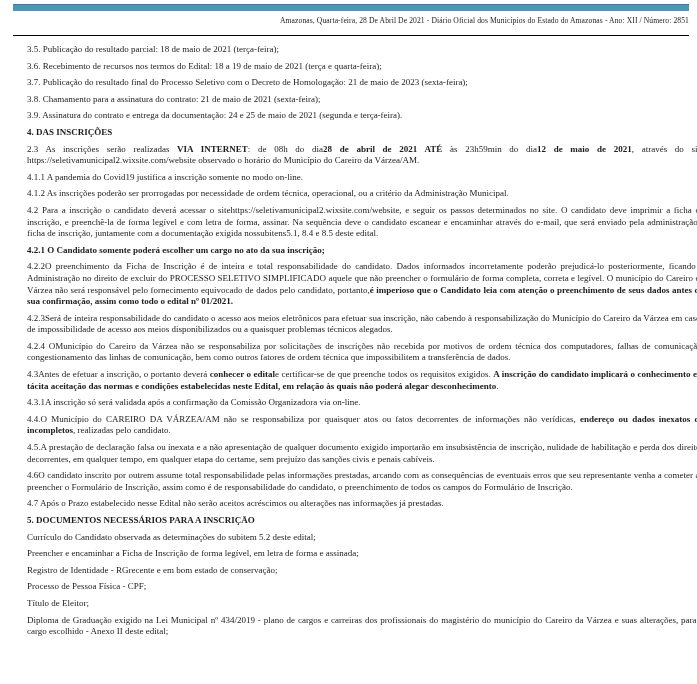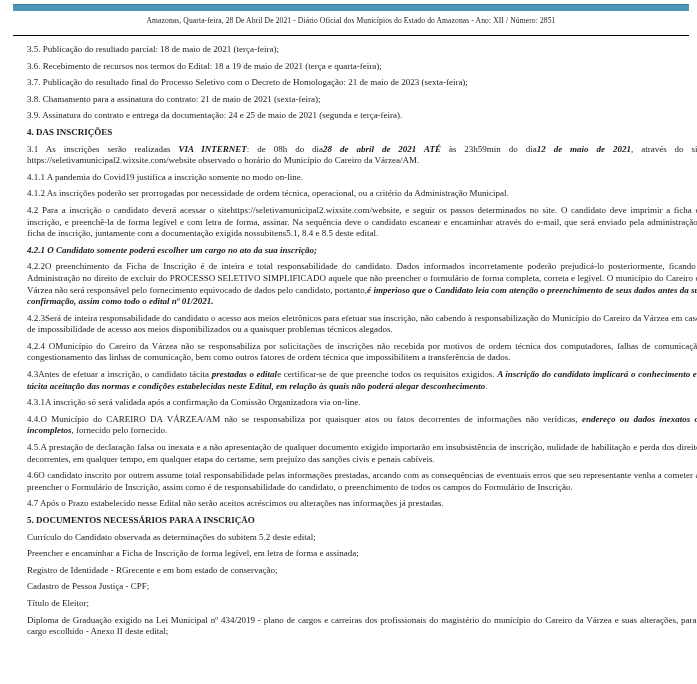--- a/index.html
+++ b/index.html
@@ -22,21 +22,21 @@
     width: 676px;
     height: 6px;
     background: #4d96b7;
     border-top: 1px solid #3b7f9e;
   }
   .header-title {
     position: absolute;
     top: 16px;
     left: 13px;
     width: 676px;
-    text-align: center;
+    text-align: right;
     font-size: 7.6px;
     letter-spacing: 0.1px;
     color: #222;
     white-space: nowrap;
   }
   .header-rule {
     position: absolute;
     top: 35px;
     left: 13px;
     width: 676px;
@@ -52,52 +52,52 @@
   p.doc {
     margin: 0 0 5px 0;
     font-size: 9px;
     line-height: 11.6px;
     text-align: justify;
   }
   p.doc.heading {
     font-weight: bold;
     text-align: left;
   }
-  p.doc b { font-weight: bold; font-style: italic; }
+  p.doc b { font-weight: bold; }
 </style>
 </head>
 <body>
 
 <div class="topbar" style="background: rgb(77, 150, 183);"></div>
 
 <div class="header-title">Amazonas, Quarta-feira, 28 De Abril De 2021 - Diário Oficial dos Municípios do Estado do Amazonas - Ano: XII / Número: 2851</div>
 
 <div class="header-rule"></div>
 
 <div class="content">
     <p class="doc"><span>3.5. Publicação do resultado parcial: 18 de maio de 2021 (terça-feira);</span></p>
     <p class="doc"><span>3.6. Recebimento de recursos nos termos do Edital: 18 a 19 de maio de 2021 (terça e quarta-feira);</span></p>
     <p class="doc"><span>3.7. Publicação do resultado final do Processo Seletivo com o Decreto de Homologação: 21 de maio de 2023 (sexta-feira);</span></p>
     <p class="doc"><span>3.8. Chamamento para a assinatura do contrato: 21 de maio de 2021 (sexta-feira);</span></p>
     <p class="doc"><span>3.9. Assinatura do contrato e entrega da documentação: 24 e 25 de maio de 2021 (segunda e terça-feira).</span></p>
     <p class="doc heading"><span>4. DAS INSCRIÇÕES</span></p>
-    <p class="doc"><span>3.1 As inscrições serão realizadas </span><b>VIA INTERNET</b><span>: de 08h do dia</span><b>28 de abril de 2021 ATÉ</b><span> às 23h59min do dia</span><b>12 de maio de 2021</b><span>, através do site https://seletivamunicipal2.wixsite.com/website observado o horário do Município do Careiro da Várzea/AM.</span></p>
+    <p class="doc"><span>2.3 As inscrições serão realizadas </span><b>VIA INTERNET</b><span>: de 08h do dia</span><b>28 de abril de 2021 ATÉ</b><span> às 23h59min do dia</span><b>12 de maio de 2021</b><span>, através do site https://seletivamunicipal2.wixsite.com/website observado o horário do Município do Careiro da Várzea/AM.</span></p>
     <p class="doc"><span>4.1.1 A pandemia do Covid19 justifica a inscrição somente no modo on-line.</span></p>
     <p class="doc"><span>4.1.2 As inscrições poderão ser prorrogadas por necessidade de ordem técnica, operacional, ou a critério da Administração Municipal.</span></p>
     <p class="doc"><span>4.2 Para a inscrição o candidato deverá acessar o sitehttps://seletivamunicipal2.wixsite.com/website, e seguir os passos determinados no site. O candidato deve imprimir a ficha de inscrição, e preenchê-la de forma legível e com letra de forma, assinar. Na sequência deve o candidato escanear e encaminhar através do e-mail, que será enviado pela administração,a ficha de inscrição, juntamente com a documentação exigida nossubitens5.1, 8.4 e 8.5 deste edital.</span></p>
     <p class="doc"><b>4.2.1 O Candidato somente poderá escolher um cargo no ato da sua inscrição;</b></p>
     <p class="doc"><span>4.2.2O preenchimento da Ficha de Inscrição é de inteira e total responsabilidade do candidato. Dados informados incorretamente poderão prejudicá-lo posteriormente, ficando a Administração no direito de excluir do PROCESSO SELETIVO SIMPLIFICADO aquele que não preencher o formulário de forma completa, correta e legível. O município do Careiro da Várzea não será responsável pelo fornecimento equivocado de dados pelo candidato, portanto,</span><b>é imperioso que o Candidato leia com atenção o preenchimento de seus dados antes da sua confirmação, assim como todo o edital nº 01/2021.</b></p>
     <p class="doc"><span>4.2.3Será de inteira responsabilidade do candidato o acesso aos meios eletrônicos para efetuar sua inscrição, não cabendo à responsabilização do Município do Careiro da Várzea em casos de impossibilidade de acesso aos meios disponibilizados ou a quaisquer problemas técnicos alegados.</span></p>
     <p class="doc"><span>4.2.4 OMunicípio do Careiro da Várzea não se responsabiliza por solicitações de inscrições não recebida por motivos de ordem técnica dos computadores, falhas de comunicação, congestionamento das linhas de comunicação, bem como outros fatores de ordem técnica que impossibilitem a transferência de dados.</span></p>
-    <p class="doc"><span>4.3Antes de efetuar a inscrição, o candidato tácita </span><b>prestadas o edital</b><span>e certificar-se de que preenche todos os requisitos exigidos. </span><b>A inscrição do candidato implicará o conhecimento e a tácita aceitação das normas e condições estabelecidas neste Edital, em relação às quais não poderá alegar desconhecimento</b><span>.</span></p>
+    <p class="doc"><span>4.3Antes de efetuar a inscrição, o portanto deverá </span><b>conhecer o edital</b><span>e certificar-se de que preenche todos os requisitos exigidos. </span><b>A inscrição do candidato implicará o conhecimento e a tácita aceitação das normas e condições estabelecidas neste Edital, em relação às quais não poderá alegar desconhecimento</b><span>.</span></p>
     <p class="doc"><span>4.3.1A inscrição só será validada após a confirmação da Comissão Organizadora via on-line.</span></p>
-    <p class="doc"><span>4.4.O Município do CAREIRO DA VÁRZEA/AM não se responsabiliza por quaisquer atos ou fatos decorrentes de informações não verídicas, </span><b>endereço ou dados inexatos ou incompletos</b><span>, fornecido pelo fornecido.</span></p>
+    <p class="doc"><span>4.4.O Município do CAREIRO DA VÁRZEA/AM não se responsabiliza por quaisquer atos ou fatos decorrentes de informações não verídicas, </span><b>endereço ou dados inexatos ou incompletos</b><span>, realizadas pelo candidato.</span></p>
     <p class="doc"><span>4.5.A prestação de declaração falsa ou inexata e a não apresentação de qualquer documento exigido importarão em insubsistência de inscrição, nulidade de habilitação e perda dos direitos decorrentes, em qualquer tempo, em qualquer etapa do certame, sem prejuízo das sanções civis e penais cabíveis.</span></p>
     <p class="doc"><span>4.6O candidato inscrito por outrem assume total responsabilidade pelas informações prestadas, arcando com as consequências de eventuais erros que seu representante venha a cometer ao preencher o Formulário de Inscrição, assim como é de responsabilidade do candidato, o preenchimento de todos os campos do Formulário de Inscrição.</span></p>
     <p class="doc"><span>4.7 Após o Prazo estabelecido nesse Edital não serão aceitos acréscimos ou alterações nas informações já prestadas.</span></p>
     <p class="doc heading"><span>5. DOCUMENTOS NECESSÁRIOS PARA A INSCRIÇÃO</span></p>
     <p class="doc"><span>Currículo do Candidato observada as determinações do subitem 5.2 deste edital;</span></p>
     <p class="doc"><span>Preencher e encaminhar a Ficha de Inscrição de forma legível, em letra de forma e assinada;</span></p>
     <p class="doc"><span>Registro de Identidade - RGrecente e em bom estado de conservação;</span></p>
-    <p class="doc"><span>Cadastro de Pessoa Justiça - CPF;</span></p>
+    <p class="doc"><span>Processo de Pessoa Física - CPF;</span></p>
     <p class="doc"><span>Título de Eleitor;</span></p>
     <p class="doc"><span>Diploma de Graduação exigido na Lei Municipal nº 434/2019 - plano de cargos e carreiras dos profissionais do magistério do município do Careiro da Várzea e suas alterações, para o cargo escolhido - Anexo II deste edital;</span></p>
   </div>
 
 </body></html>

